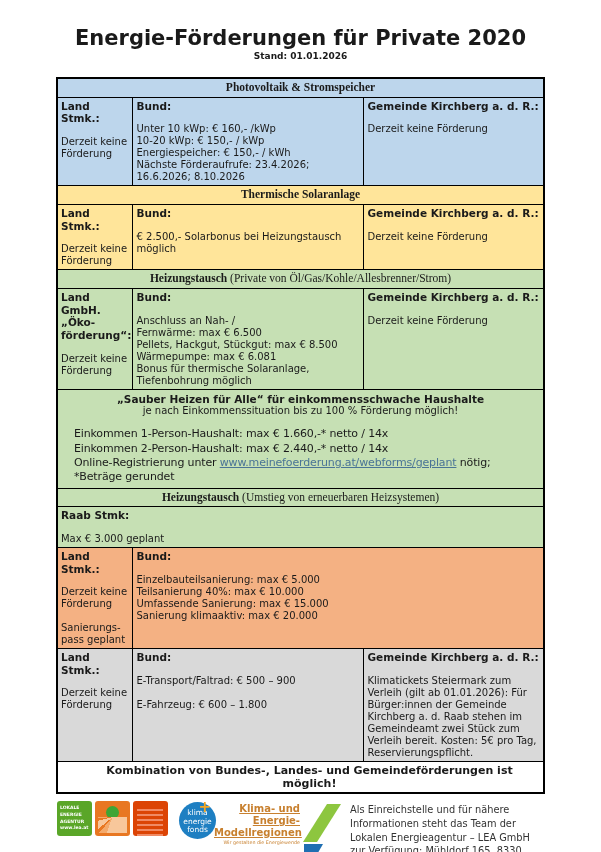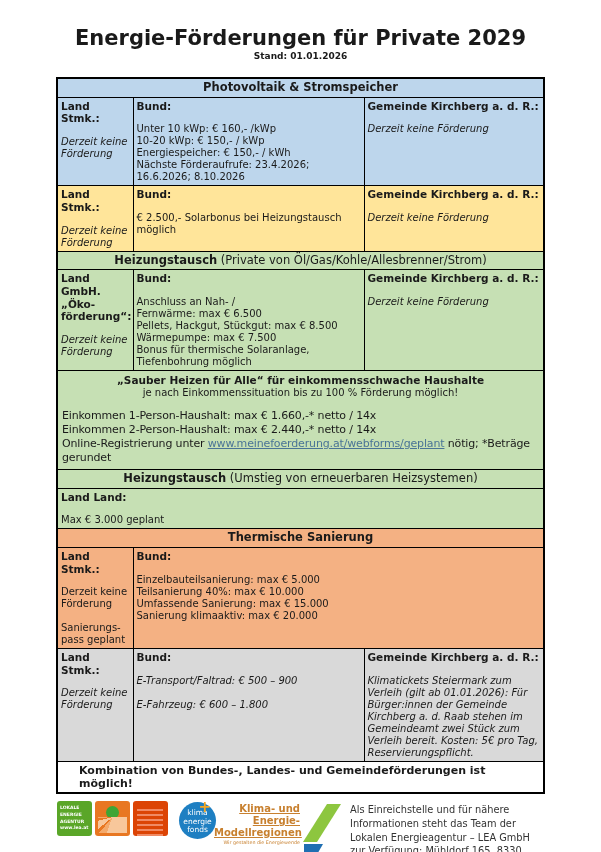--- a/index.html
+++ b/index.html
@@ -16,29 +16,29 @@
   .stand{text-align:center;font-size:9px;font-weight:bold;margin-bottom:16px;}
   table.main{border-collapse:collapse;margin:0 auto;width:487px;table-layout:fixed;border:2px solid #000;}
   col.c1{width:76px;} col.c2{width:231px;} col.c3{width:180px;}
   td{border:1px solid #000;vertical-align:top;padding:2px 3px;font-size:10px;line-height:1.2;}
   td.sec{ text-align:center;vertical-align:middle;font-weight:bold;font-size:11.5px;padding:2px;}
   td.sec .norm{font-weight:normal;}
   .bg-blue{background:var(--blue);} .bg-yellow{background:var(--yellow);}
   .bg-green{background:var(--green);} .bg-orange{background:var(--orange);} .bg-gray{background:var(--gray);}
   .lbl{font-weight:bold;font-size:10.5px;margin-bottom:11px;white-space:pre-line;}
   .txt{white-space:pre-line;}
-  .it{font-style:italic;}
-  tr.h-hdr{height:18px;} tr.h-pv{height:80px;} tr.h-solar{height:57px;} tr.h-hz1{height:95px;}
+  .it{}
+  tr.h-hdr{height:18px;font-family:Liberation Serif, serif;} tr.h-pv{height:80px;} tr.h-solar{height:57px;} tr.h-hz1{height:95px;}
   tr.h-sauber{height:72px;} tr.h-hz2{height:37px;} tr.h-san{height:82px;} tr.h-emob{height:110px;} tr.h-komb{height:21px;}
-  .sauber-cell{padding:3px 4px;}
+  .sauber-cell{padding:3px 16px;}
   .sauber-title{font-weight:bold;text-align:center;font-size:10.5px;}
   .sauber-sub{text-align:center;font-size:10px;margin-bottom:10px;}
   .sauber-line{font-size:11px;letter-spacing:-0.15px;line-height:1.3;}
   .sauber-line a{color:var(--link);text-decoration:underline;}
-  td.komb{font-weight:bold;font-size:11px;vertical-align:middle;background:#fff;padding-left:21px;}
+  td.komb{text-align:center;font-weight:bold;font-size:11px;vertical-align:middle;background:#fff;padding-left:21px;}
   
   .footer{width:487px;margin:7px auto 0;display:flex;align-items:flex-start;gap:3px;}
   .tile{width:35px;height:35px;border-radius:3px;flex:0 0 auto;position:relative;overflow:hidden;}
   .tile-lea{background:var(--tilegreen);color:#fff;font-size:4.5px;line-height:1.5;padding:4px 3px;white-space:pre-line;font-weight:bold;}
   .tile-tree{background:var(--tileorange);}
   .tile-tree .crown{position:absolute;left:11px;top:5px;width:13px;height:13px;border-radius:50%;background:#3FA535;}
   .tile-tree .rays{position:absolute;left:3px;top:16px;width:29px;height:16px;
      background:conic-gradient(from 200deg at 50% 0%, #f4a96b 0 20deg, var(--tileorange) 20deg 30deg, #f8c79b 30deg 55deg, var(--tileorange) 55deg 65deg, #f4a96b 65deg 90deg, var(--tileorange) 90deg 100deg, #f8c79b 100deg 130deg);}
   .tile-red{background:var(--tilered);
      background-image:repeating-linear-gradient(#dc4405 0 3px, #f08a64 3px 5px);background-size:26px 100%;background-position:4px 5px;background-repeat:no-repeat;}
@@ -49,21 +49,21 @@
   .kem .t{font-weight:bold;font-size:10px;line-height:1.2;white-space:pre-line;text-decoration:underline;}
   .kem .s{font-size:4.8px;margin-top:1px;}
   .lealogo{flex:0 0 auto;margin-top:1px;}
   .contact{flex:1;font-size:9.8px;line-height:1.4;color:#333;padding-left:6px;padding-top:2px;}
 </style>
 </head>
 <body>
 
 <div class="page">
 
-  <div class="title">Energie-Förderungen für Private 2029</div>
+  <div class="title">Energie-Förderungen für Private 2020</div>
   <div class="stand">Stand: 01.01.2026</div>
 
   <table class="main">
     <colgroup>
         <col class="c1">
         <col class="c2">
         <col class="c3">
       </colgroup>
 
     <tbody>
@@ -83,20 +83,23 @@
 Energiespeicher: € 150,- / kWh
 Nächste Förderaufrufe: 23.4.2026;
 16.6.2026; 8.10.2026</div>
       </td>
       <td class="bg-blue">
         <div class="lbl">Gemeinde Kirchberg a. d. R.:</div>
         <div class="txt it">Derzeit keine Förderung</div>
       </td>
     </tr>
 
+    <tr class="h-hdr">
+          <td colspan="3" class="sec bg-yellow">Thermische Solaranlage</td>
+        </tr>
     <tr class="h-solar">
       <td class="bg-yellow">
         <div class="lbl">Land Stmk.:</div>
         <div class="txt it">Derzeit keine
 Förderung</div>
       </td>
       <td class="bg-yellow">
         <div class="lbl">Bund:</div>
         <div class="txt">€ 2.500,- Solarbonus bei Heizungstausch
 möglich</div>
@@ -116,21 +119,21 @@
 „Öko-
 förderung“:</div>
         <div class="txt it">Derzeit keine
 Förderung</div>
       </td>
       <td class="bg-green">
         <div class="lbl">Bund:</div>
         <div class="txt">Anschluss an Nah- /
 Fernwärme: max € 6.500
 Pellets, Hackgut, Stückgut: max € 8.500
-Wärmepumpe: max € 7.500
+Wärmepumpe: max € 6.081
 Bonus für thermische Solaranlage,
 Tiefenbohrung möglich</div>
       </td>
       <td class="bg-green">
         <div class="lbl">Gemeinde Kirchberg a. d. R.:</div>
         <div class="txt it">Derzeit keine Förderung</div>
       </td>
     </tr>
 
     <tr class="h-sauber">
@@ -141,28 +144,25 @@
         <div class="sauber-line">Einkommen 2-Person-Haushalt: max € 2.440,-* netto / 14x</div>
         <div class="sauber-line"><span>Online-Registrierung unter </span><a href="#">www.meinefoerderung.at/webforms/geplant</a><span> nötig; *Beträge gerundet</span></div>
       </td>
     </tr>
 
     <tr class="h-hdr">
           <td colspan="3" class="sec bg-green"><span>Heizungstausch</span><span class="norm"> (Umstieg von erneuerbaren Heizsystemen)</span></td>
         </tr>
     <tr class="h-hz2">
       <td colspan="3" class="bg-green">
-        <div class="lbl">Land Land:</div>
+        <div class="lbl">Raab Stmk:</div>
         <div class="txt">Max € 3.000 geplant</div>
       </td>
     </tr>
 
-    <tr class="h-hdr">
-          <td colspan="3" class="sec bg-orange">Thermische Sanierung</td>
-        </tr>
     <tr class="h-san">
       <td class="bg-orange">
         <div class="lbl">Land Stmk.:</div>
         <div class="txt">Derzeit keine
 Förderung
 
 Sanierungs-
 pass geplant</div>
       </td>
       <td colspan="2" class="bg-orange">

